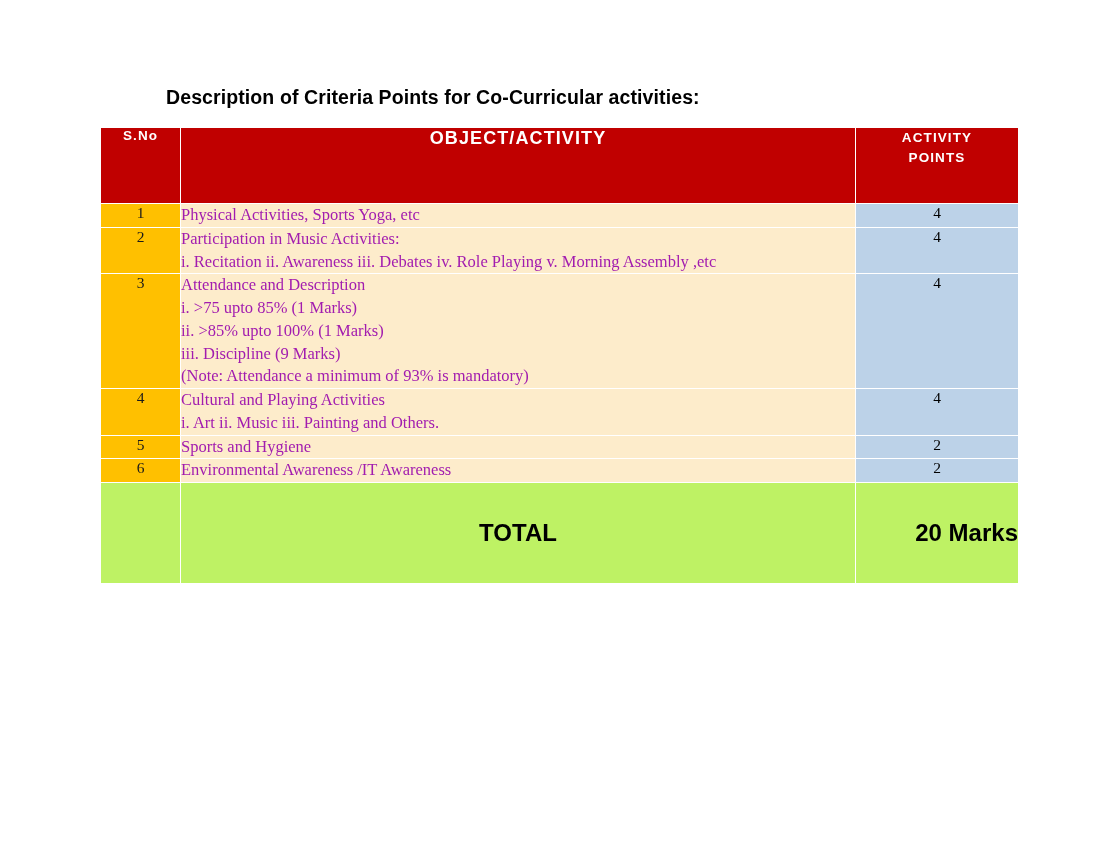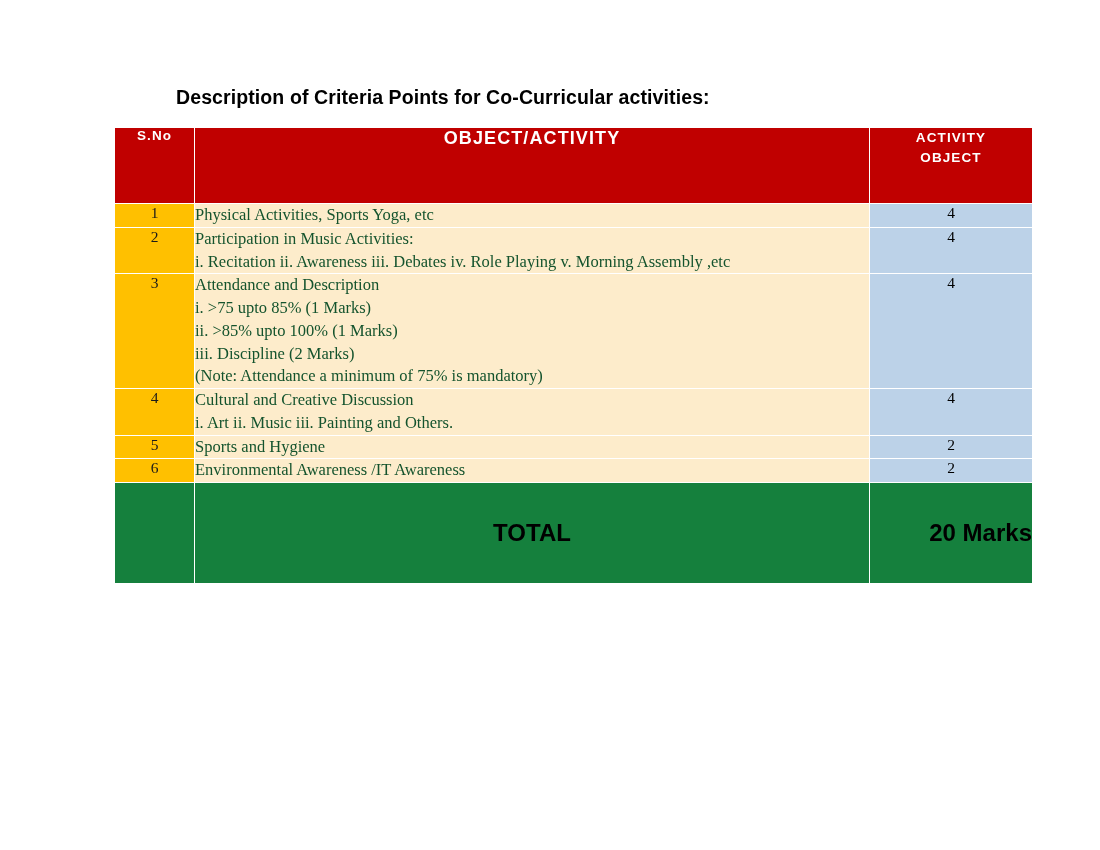--- a/index.html
+++ b/index.html
@@ -14,32 +14,32 @@
     overflow: hidden;
   }
   .page {
     position: relative;
     width: 1100px;
     height: 850px;
     background: #ffffff;
   }
   .doc-title {
     position: absolute;
-    left: 176px;
+    left: 166px;
     top: 86px;
     font-family: "Liberation Sans", sans-serif;
     font-weight: bold;
     font-size: 19.5px;
     color: #000000;
     letter-spacing: 0.1px;
     white-space: nowrap;
   }
   table.criteria {
     position: absolute;
-    left: 114px;
+    left: 100px;
     top: 127px;
     width: 918px;
     border-collapse: collapse;
     table-layout: fixed;
   }
   table.criteria td, table.criteria th {
     border: 1px solid #ffffff;
     vertical-align: top;
     padding: 0;
   }
@@ -73,37 +73,37 @@
   td.sno {
     background: #ffc000;
     color: #1a1a1a;
     text-align: center;
     font-size: 15.5px;
     padding-top: 10px;
     vertical-align: top;
   }
   td.obj {
     background: #fdeccb;
-    color: #14532d;
+    color: #a21caf;
     font-size: 16.5px;
     line-height: 1.38;
     padding: 8px 6px 8px 11px;
   }
   td.pts {
     background: #bcd2e8;
     color: #000000;
     text-align: center;
     font-size: 15.5px;
     padding-top: 10px;
     vertical-align: top;
   }
   .obj-line { display: block; }
 
   tr.total-row td {
-    background: #15803d;
+    background: #bef264;
     height: 100px;
     vertical-align: middle;
   }
   td.total-label {
     font-family: "Liberation Sans", sans-serif;
     font-weight: bold;
     font-size: 24px;
     text-align: center;
     color: #000000;
   }
@@ -128,21 +128,21 @@
       <col class="col-sno">
       <col class="col-obj">
       <col class="col-pts">
     </colgroup>
     <thead>
       <tr>
         <td class="th-sno">S.No</td>
         <td class="th-obj">OBJECT/ACTIVITY</td>
         <td class="th-pts">
           <span>ACTIVITY</span><br>
-          <span>OBJECT</span>
+          <span>POINTS</span>
         </td>
       </tr>
     </thead>
     <tbody>
 
       <tr>
         <td class="sno">1</td>
         <td class="obj">
           <span class="obj-line">Physical Activities, Sports Yoga, etc</span>
         </td>
@@ -157,30 +157,30 @@
         </td>
         <td class="pts">4</td>
       </tr>
 
       <tr>
         <td class="sno">3</td>
         <td class="obj">
           <span class="obj-line">Attendance and Description</span>
           <span class="obj-line">i. &gt;75 upto 85% (1 Marks)</span>
           <span class="obj-line">ii. &gt;85% upto 100% (1 Marks)</span>
-          <span class="obj-line">iii. Discipline (2 Marks)</span>
-          <span class="obj-line">(Note: Attendance a minimum of 75% is mandatory)</span>
+          <span class="obj-line">iii. Discipline (9 Marks)</span>
+          <span class="obj-line">(Note: Attendance a minimum of 93% is mandatory)</span>
         </td>
         <td class="pts">4</td>
       </tr>
 
       <tr>
         <td class="sno">4</td>
         <td class="obj">
-          <span class="obj-line">Cultural and Creative Discussion</span>
+          <span class="obj-line">Cultural and Playing Activities</span>
           <span class="obj-line">i. Art ii. Music iii. Painting and Others.</span>
         </td>
         <td class="pts">4</td>
       </tr>
 
       <tr>
         <td class="sno">5</td>
         <td class="obj">
           <span class="obj-line">Sports and Hygiene</span>
         </td>

